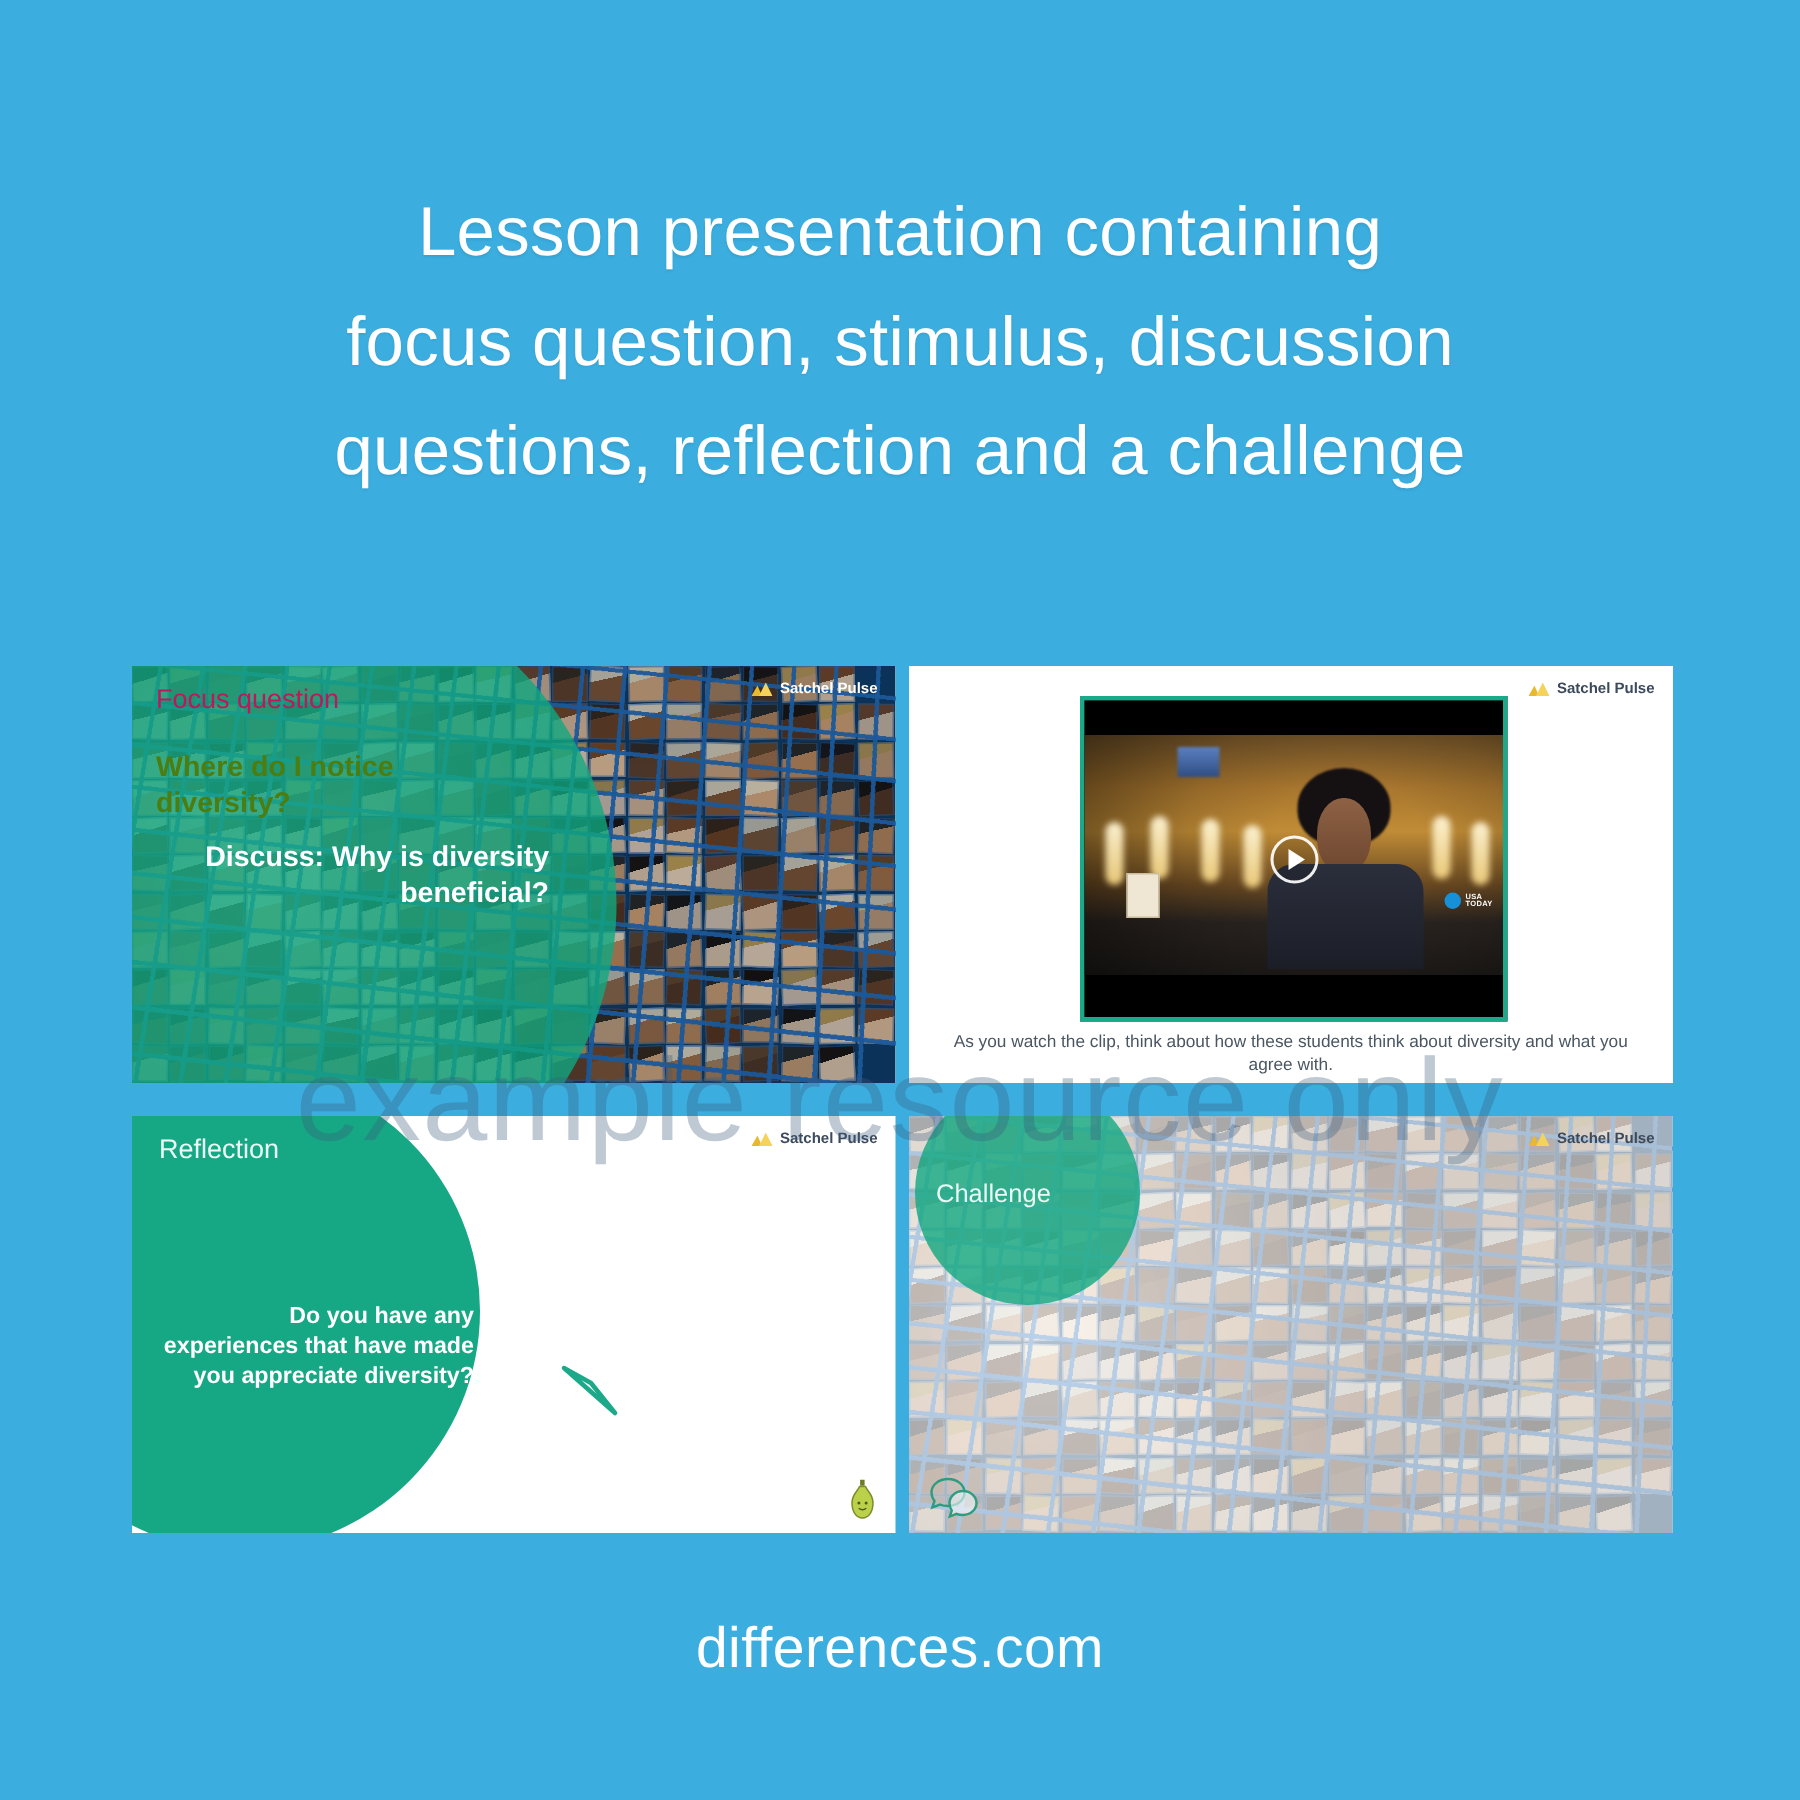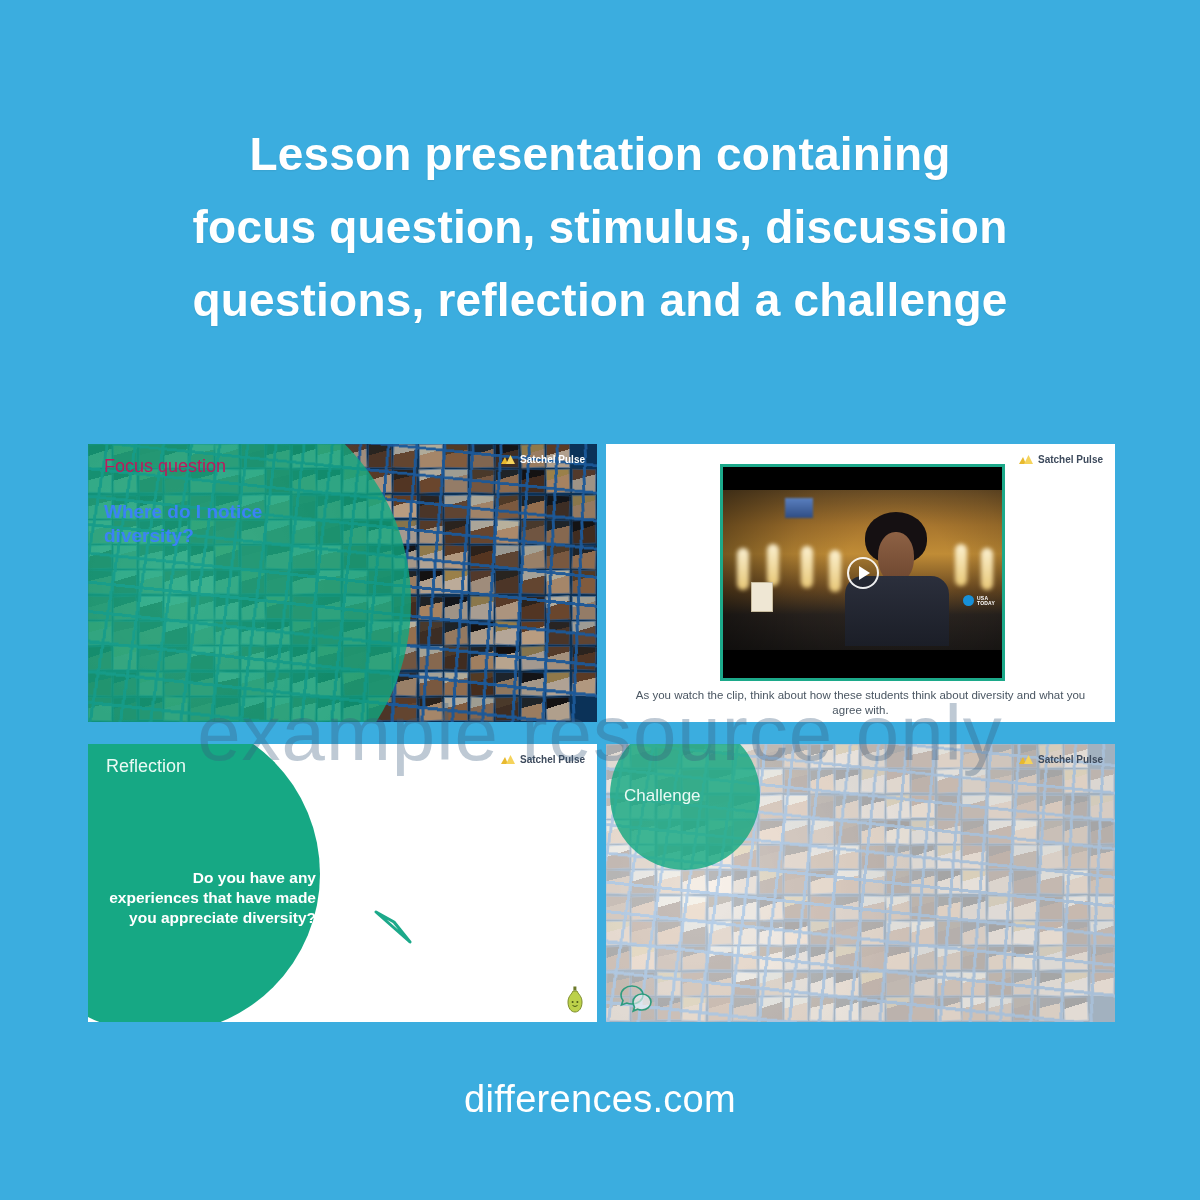--- a/index.html
+++ b/index.html
@@ -8,21 +8,21 @@
     background:#3BADDF;
     font-family:"Liberation Sans", sans-serif;
     position:relative;
     overflow:hidden;
   }
 
   
   #page-title{
     position:absolute; left:0; top:118px; width:1200px;
     text-align:center; color:#FFFFFF;
-    font-size:46px; line-height:73px; font-weight:700;
+    font-size:46px; line-height:73px; font-weight:400;
     letter-spacing:.2px;
     text-shadow:0 1px 2px rgba(0,0,0,.07);
   }
   #page-title .tline{ display:block; }
 
   
   #footer-url{
     position:absolute; left:0; top:1078px; width:1200px;
     text-align:center; color:#FFFFFF;
     font-size:38px; font-weight:400; letter-spacing:.3px;
@@ -57,21 +57,21 @@
     position:absolute; left:-122px; top:-64px; width:445px; height:445px;
     border-radius:50%;
     background:rgba(16,168,128,.80);
   }
   #slide-focus .kicker{
     position:absolute; left:16px; top:12px;
     color:#be185d; font-size:18px; font-weight:400;
   }
   #slide-focus .q1{
     position:absolute; left:16px; top:56px; width:250px;
-    color:#3b82f6; font-size:19px; font-weight:700; line-height:24px;
+    color:#4d7c0f; font-size:19px; font-weight:700; line-height:24px;
   }
   #slide-focus .q2{
     position:absolute; left:16px; top:116px; width:262px;
     color:#ffffff; font-size:19px; font-weight:700; line-height:24px;
     text-align:right;
   }
 
   
   .brand{
     position:absolute; right:12px; top:10px;
@@ -457,20 +457,21 @@
         <div class="tile" style="left:407.2px;top:252.7px;width:23.9px;height:23.8px;transform:rotate(-1.4deg);background:linear-gradient(165deg,#6b4a2c 0 38%,#5a3821 38% 100%);box-shadow:inset 0 0 0 1px rgba(40,110,190,.55);opacity:0.85;"></div>
         <div class="tile" style="left:432.6px;top:252.7px;width:23.9px;height:23.8px;transform:rotate(1.0499999999999998deg);background:linear-gradient(165deg,#2b2b2b 0 38%,#d8a87a 38% 100%);box-shadow:inset 0 0 0 1px rgba(40,110,190,.55);opacity:0.89;"></div>
         <div class="tile" style="left:458.1px;top:252.7px;width:23.9px;height:23.8px;transform:rotate(-2.4499999999999997deg);background:linear-gradient(165deg,#1b1410 0 38%,#efd3b5 38% 100%);box-shadow:inset 0 0 0 1px rgba(40,110,190,.55);opacity:0.92;"></div>
       </div>
       <div class="grid-lines"></div>
     <div class="sphere-shade"></div>
   </div>
   <div class="circle-overlay"></div>
   <div class="kicker">Focus question</div>
   <div class="q1">Where do I notice diversity?</div>
+  <div class="q2">Discuss: Why is diversity beneficial?</div>
   <div class="brand on-dark">
     <svg class="logo-mark" width="14" height="10" viewBox="0 0 14 10">
       <path d="M0 9 L4 2 L7 9 Z" fill="#E8B92E"></path>
       <path d="M5 9 L9.5 0 L14 9 Z" fill="#F5D35B"></path>
     </svg>
     <span>Satchel Pulse</span>
   </div>
 </div>
 
 <div class="slide" id="slide-stimulus">

